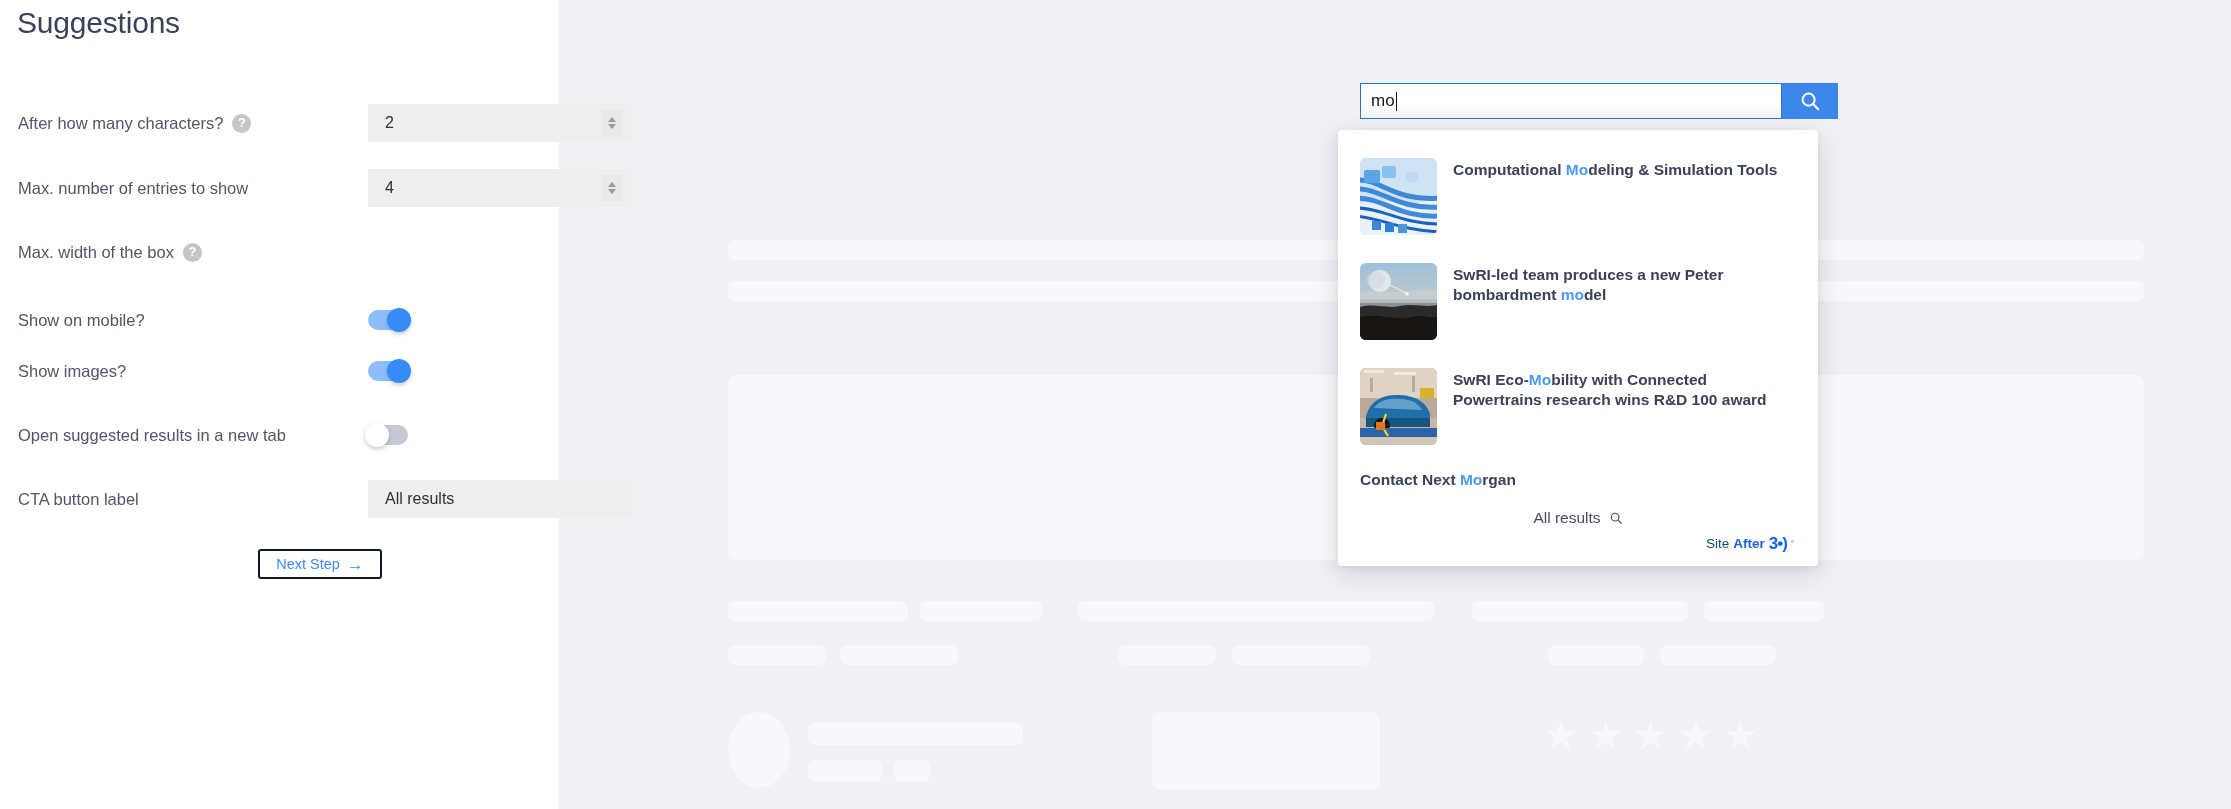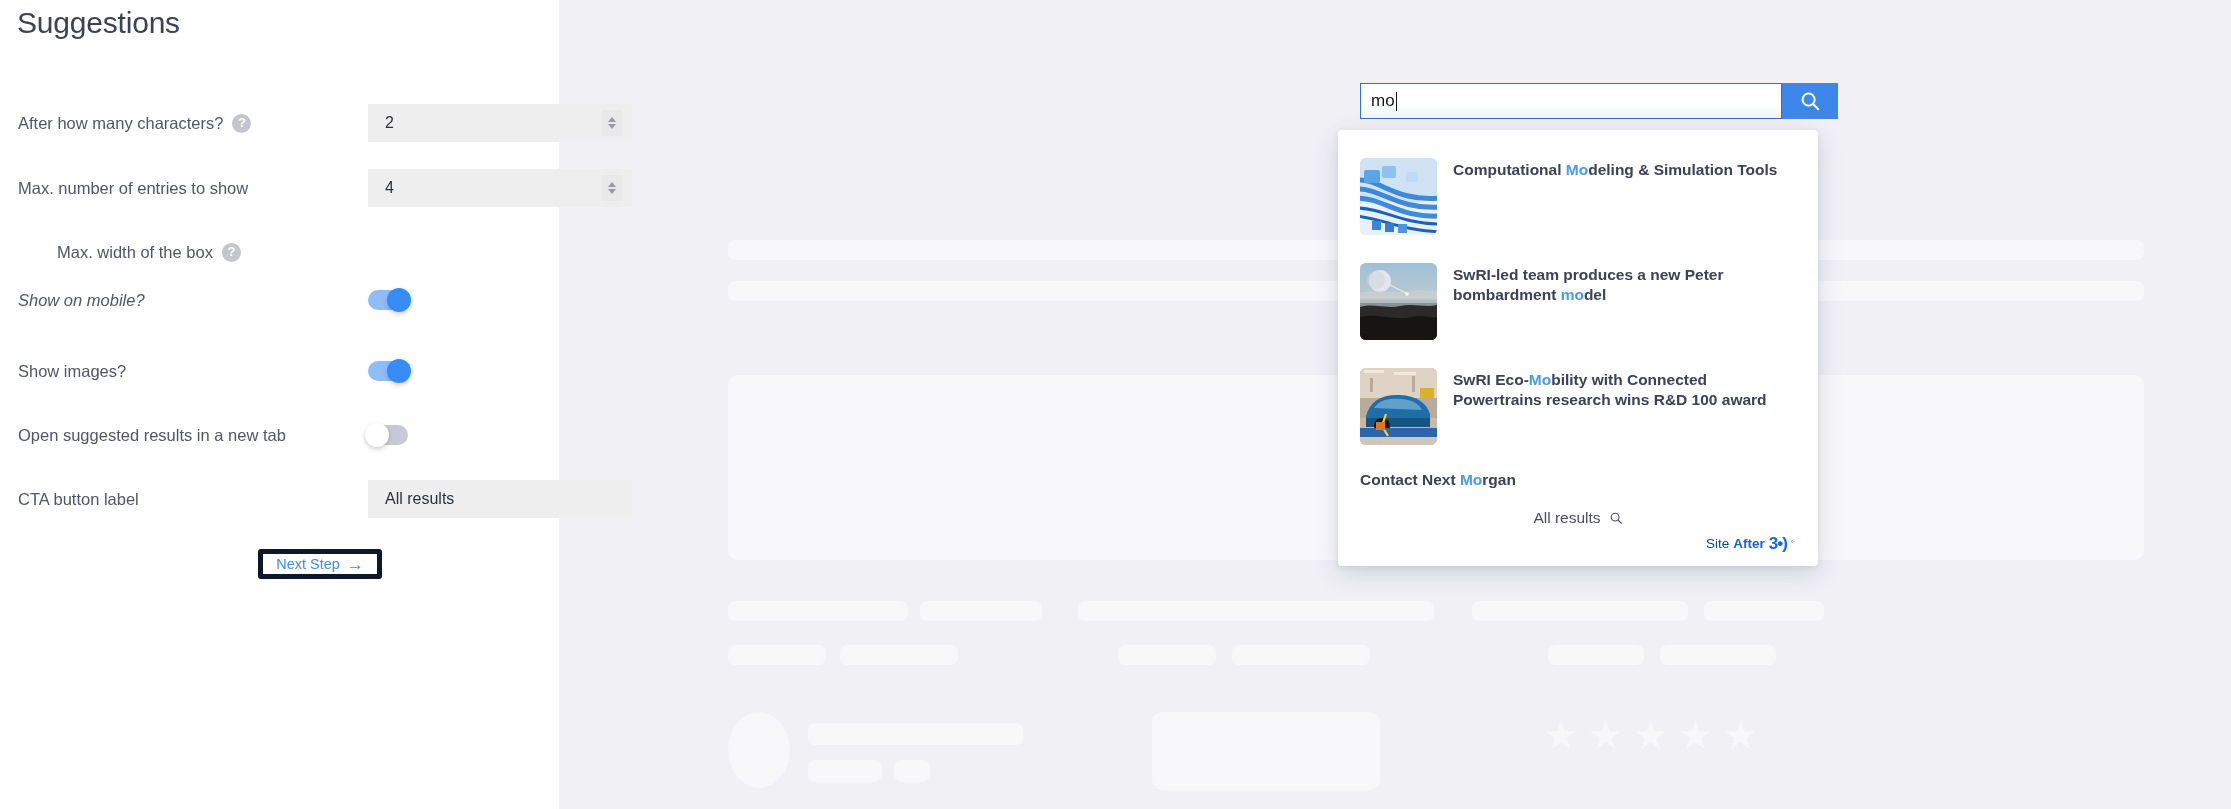--- a/index.html
+++ b/index.html
@@ -81,21 +81,21 @@
     position: absolute; top: -2px;
     width: 24px; height: 24px; border-radius: 50%;
     box-shadow: 0 2px 4px rgba(40,50,90,0.25);
   }
   .toggle.on  .knob { right: -3px; background: #368bf5; }
   .toggle.off .knob { left: -3px;  background: #ffffff; }
 
   .next-btn {
     position: absolute; left: 258px; top: 549px;
     width: 124px; height: 30px;
-    border: 5px solid #0f172a; border-radius: 3px;
+    border: 2px solid #0f172a; border-radius: 3px;
     background: #ffffff; color: #3d8bf2;
     font-size: 14.5px; font-family: "Liberation Sans", sans-serif;
     display: flex; align-items: center; justify-content: center; gap: 7px;
     cursor: pointer;
   }
   .next-btn .arrow { font-size: 17px; line-height: 1; }
 
   
   .preview {
     position: absolute; left: 640px; top: 0;
@@ -222,28 +222,28 @@
       </div>
       <div class="field">
         <span class="val">4</span>
         <span class="spinner">
           <i class="up"></i>
           <i class="down"></i>
         </span>
       </div>
     </div>
 
-    <div class="form-row" style="top:233px;margin-left:39px;">
+    <div class="form-row" style="top:233px;">
       <div class="form-label">
         <span>Max. width of the box</span>
         <span class="help-icon">?</span>
       </div>
     </div>
 
-    <div class="form-row" style="top:281px;font-style:italic;">
+    <div class="form-row" style="top:301px;">
       <div class="form-label">
         <span>Show on mobile?</span>
       </div>
       <div class="toggle on">
         <span class="knob"></span>
       </div>
     </div>
 
     <div class="form-row" style="top:416px;">
       <div class="form-label">

